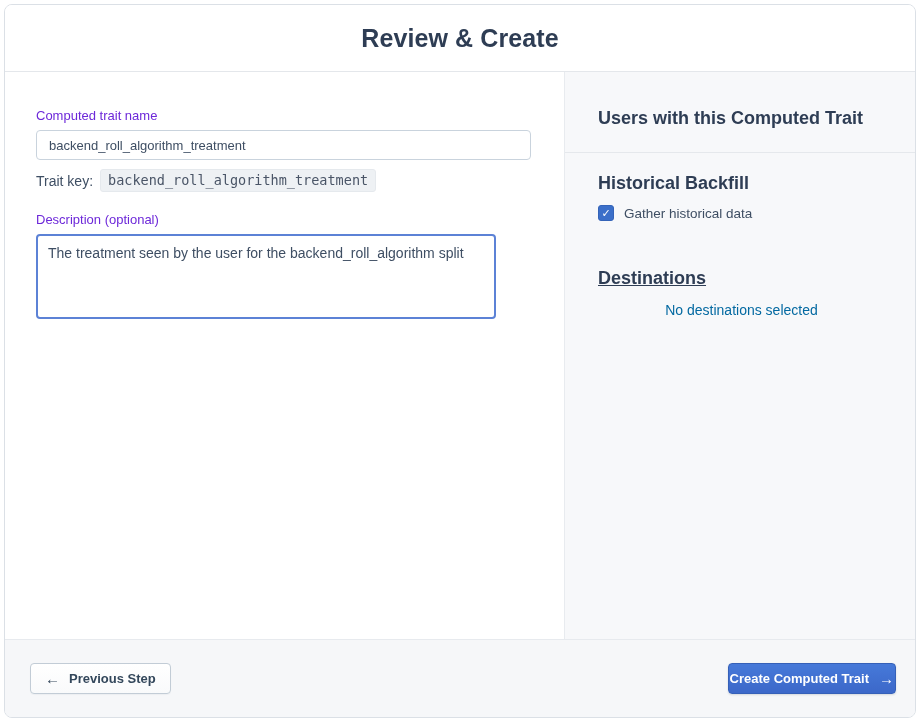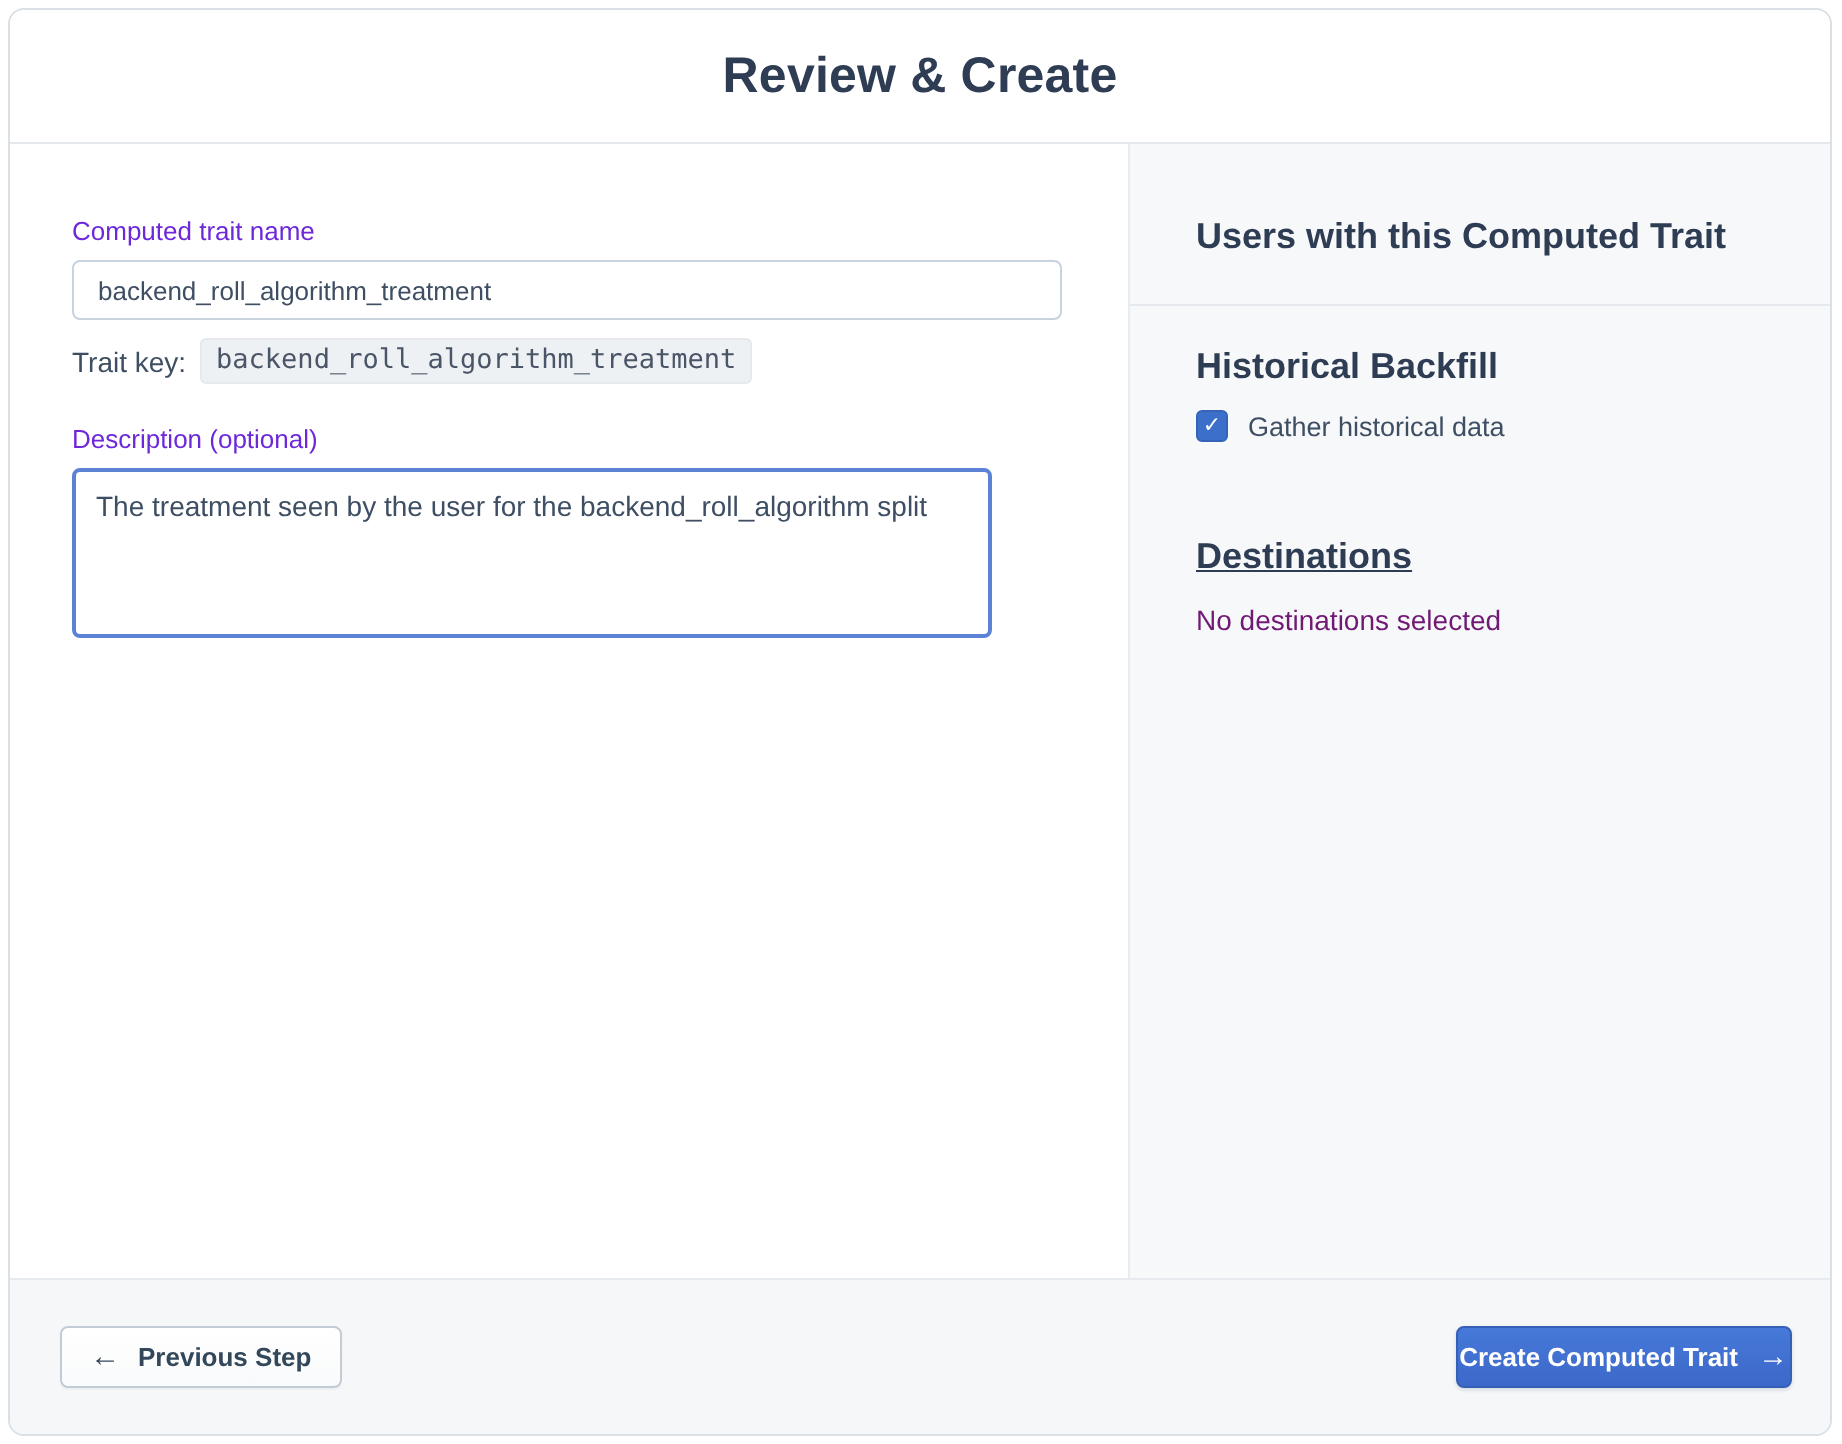--- a/index.html
+++ b/index.html
@@ -147,21 +147,22 @@
     margin-top: 11px;
     width: 308px;
     font-size: 13px;
     line-height: 1.4;
     color: #4a5a6e;
   }
   .destinations-heading { margin-top: 47px; text-decoration: underline; }
   .destinations-value {
     margin-top: 13px;
     font-size: 14px;
-    color: #701a75;
+    color: #0369a1;
+    text-align: center;
   }
   
   .footer {
     flex: 0 0 78px;
     background: #f6f7f9;
     border-top: 1px solid #e7eaee;
     display: flex;
     align-items: center;
     justify-content: space-between;
     padding: 0 19px 0 25px;

